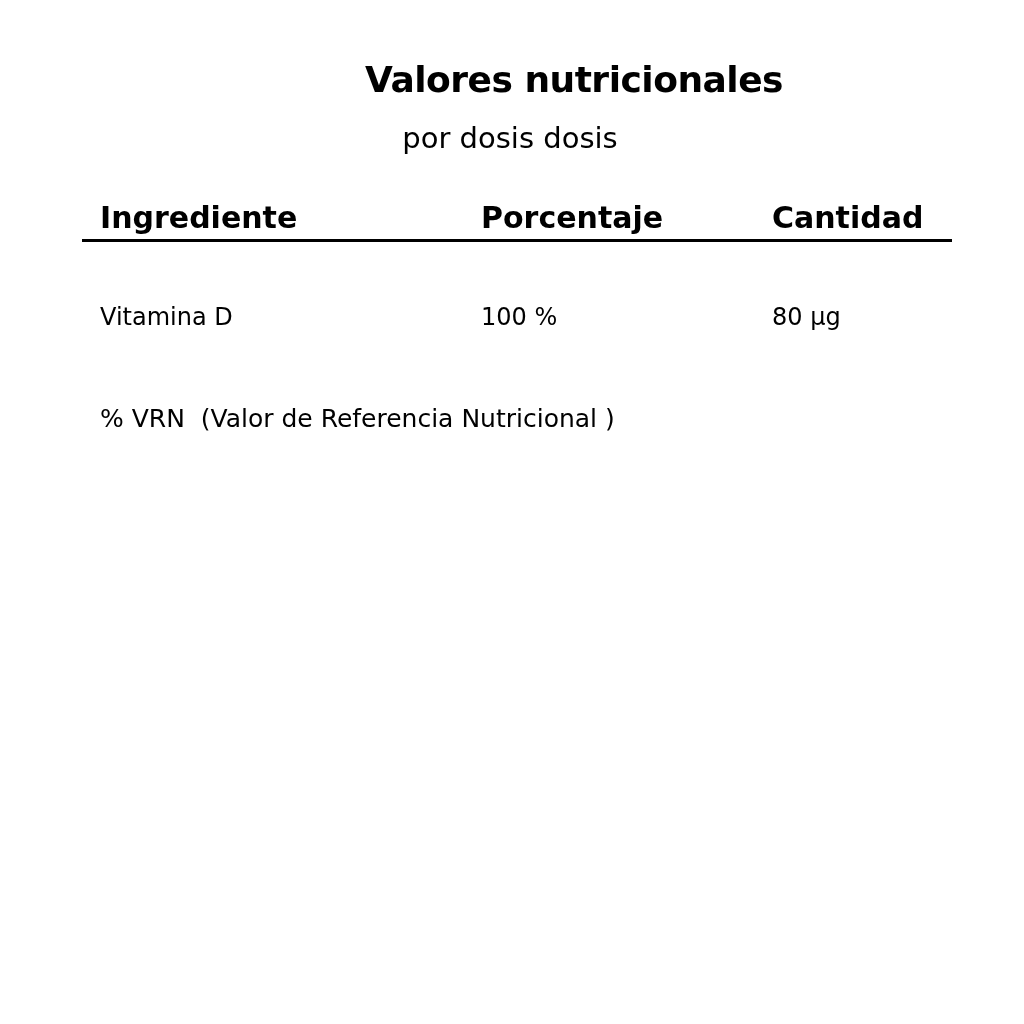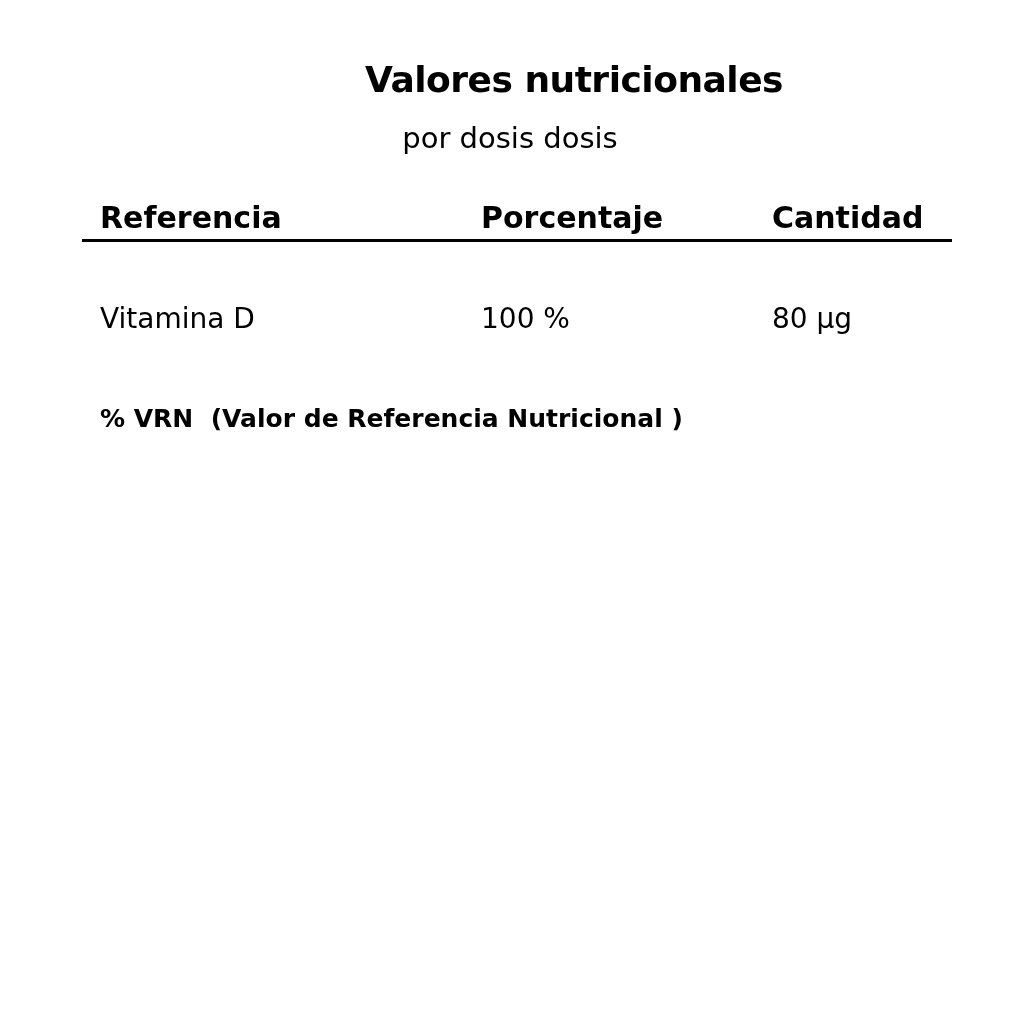--- a/index.html
+++ b/index.html
@@ -52,45 +52,45 @@
     position: absolute;
     top: 239px;
     left: 82px;
     width: 870px;
     height: 3px;
     background: #000000;
   }
   .td {
     position: absolute;
     top: 305px;
-    font-size: 28px;
+    font-size: 24px;
     font-weight: normal;
     white-space: nowrap;
     line-height: 1;
   }
   .footnote {
     position: absolute;
     top: 406px;
     left: 100px;
     font-size: 25px;
-    font-weight: bold;
+    font-weight: normal;
     white-space: pre;
     line-height: 1;
   }
 </style>
 </head>
 <body>
 
 <div class="canvas">
 
   <div class="title">Valores nutricionales</div>
 
   <div class="subtitle">por dosis dosis</div>
 
-  <div class="th col-1">Referencia</div>
+  <div class="th col-1">Ingrediente</div>
 
   <div class="th col-2">Porcentaje</div>
 
   <div class="th col-3">Cantidad</div>
 
   <div class="rule"></div>
 
   <div class="td col-1">Vitamina D</div>
 
   <div class="td col-2">100 %</div>

